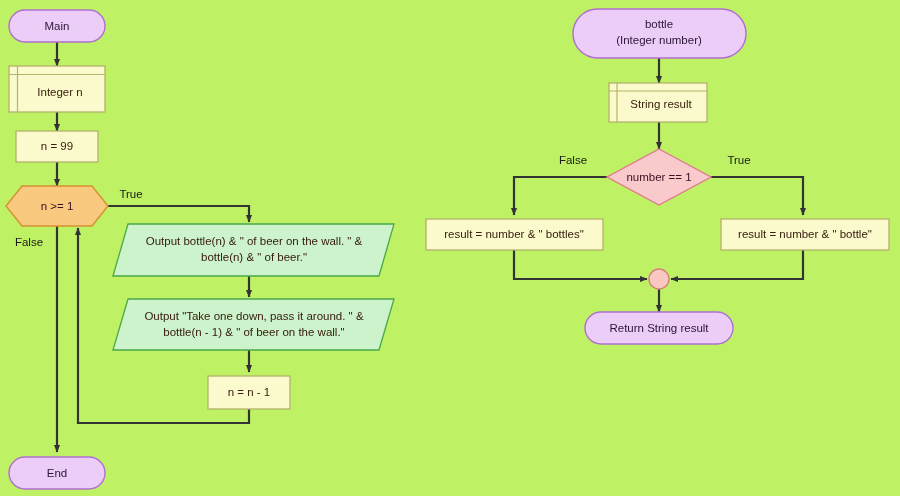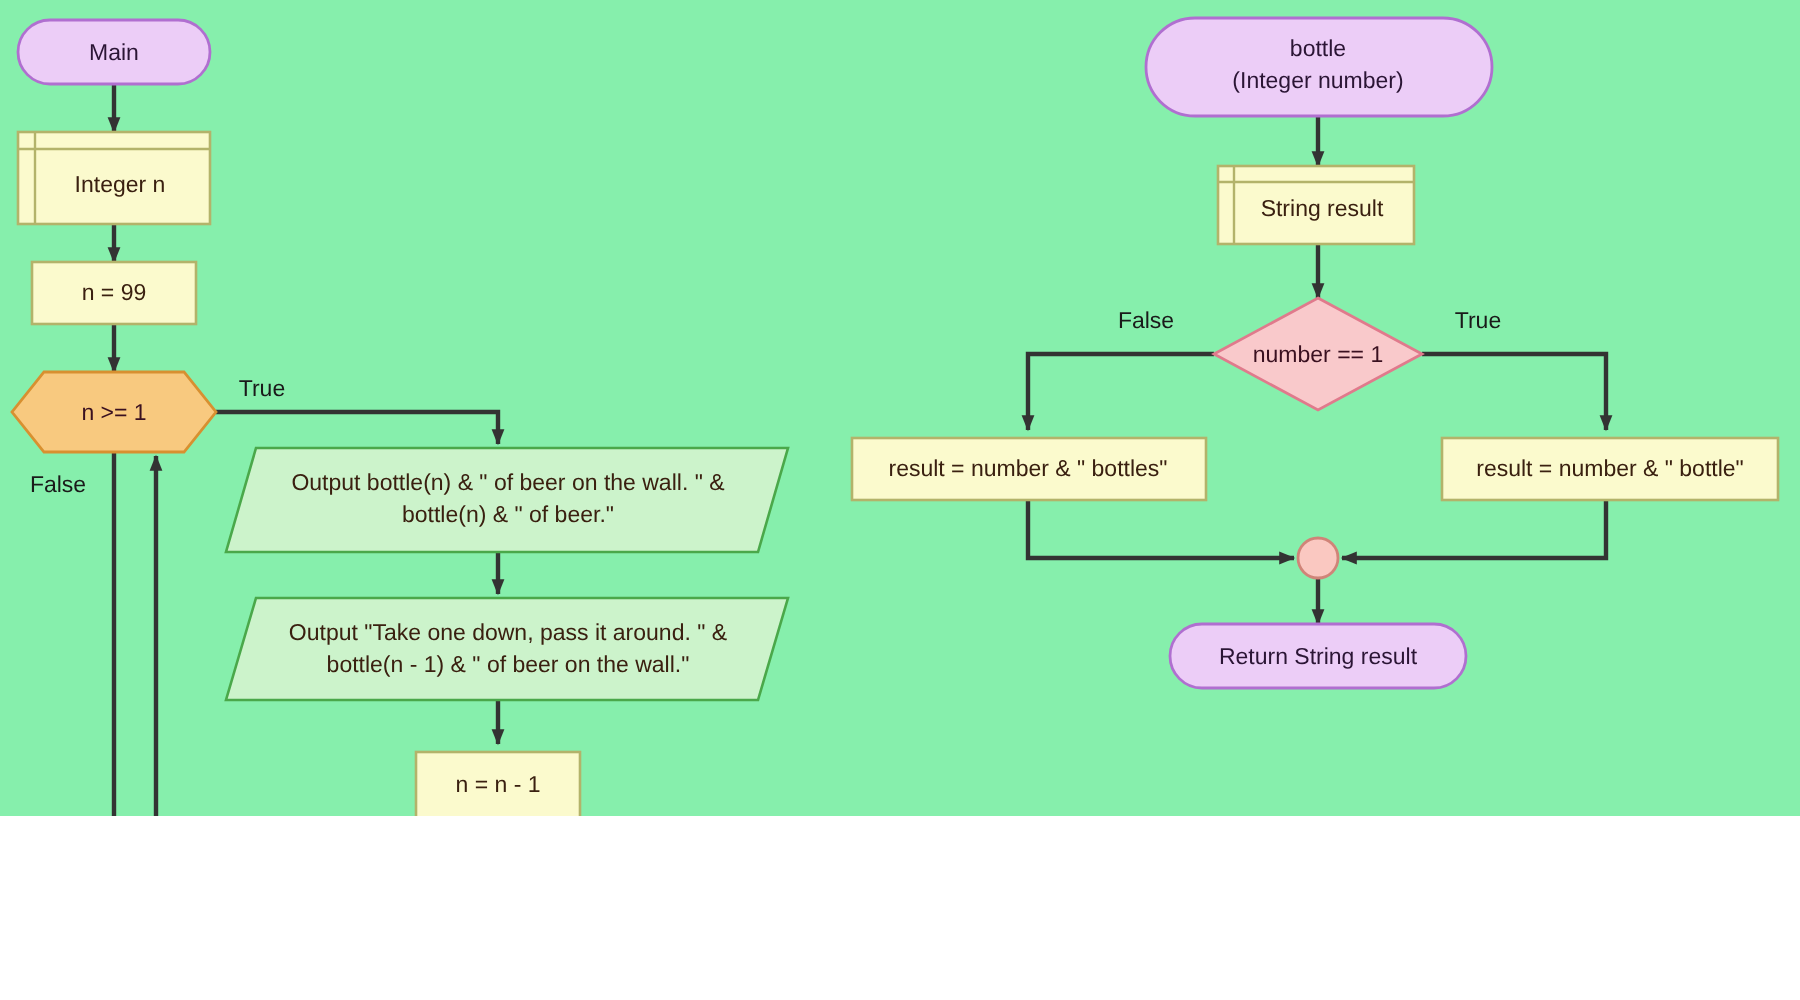--- a/index.html
+++ b/index.html
@@ -4,22 +4,22 @@
 <title>Flowchart</title>
 <style>
   html,body{margin:0;padding:0;background:#ffffff;}
   body{
     font-family:"Liberation Sans", sans-serif;
     -webkit-font-smoothing:antialiased;
   }
   #canvas{
     position:relative;
     width:900px;
-    height:408px;
-    background:#86efac;
+    height:496px;
+    background:#bef264;
     overflow:hidden;
   }
   #flow-svg{
     position:absolute;
     left:0; top:0;
     width:900px;
     height:500px;
   }
   .node-text{
     font-family:"Liberation Sans", sans-serif;

